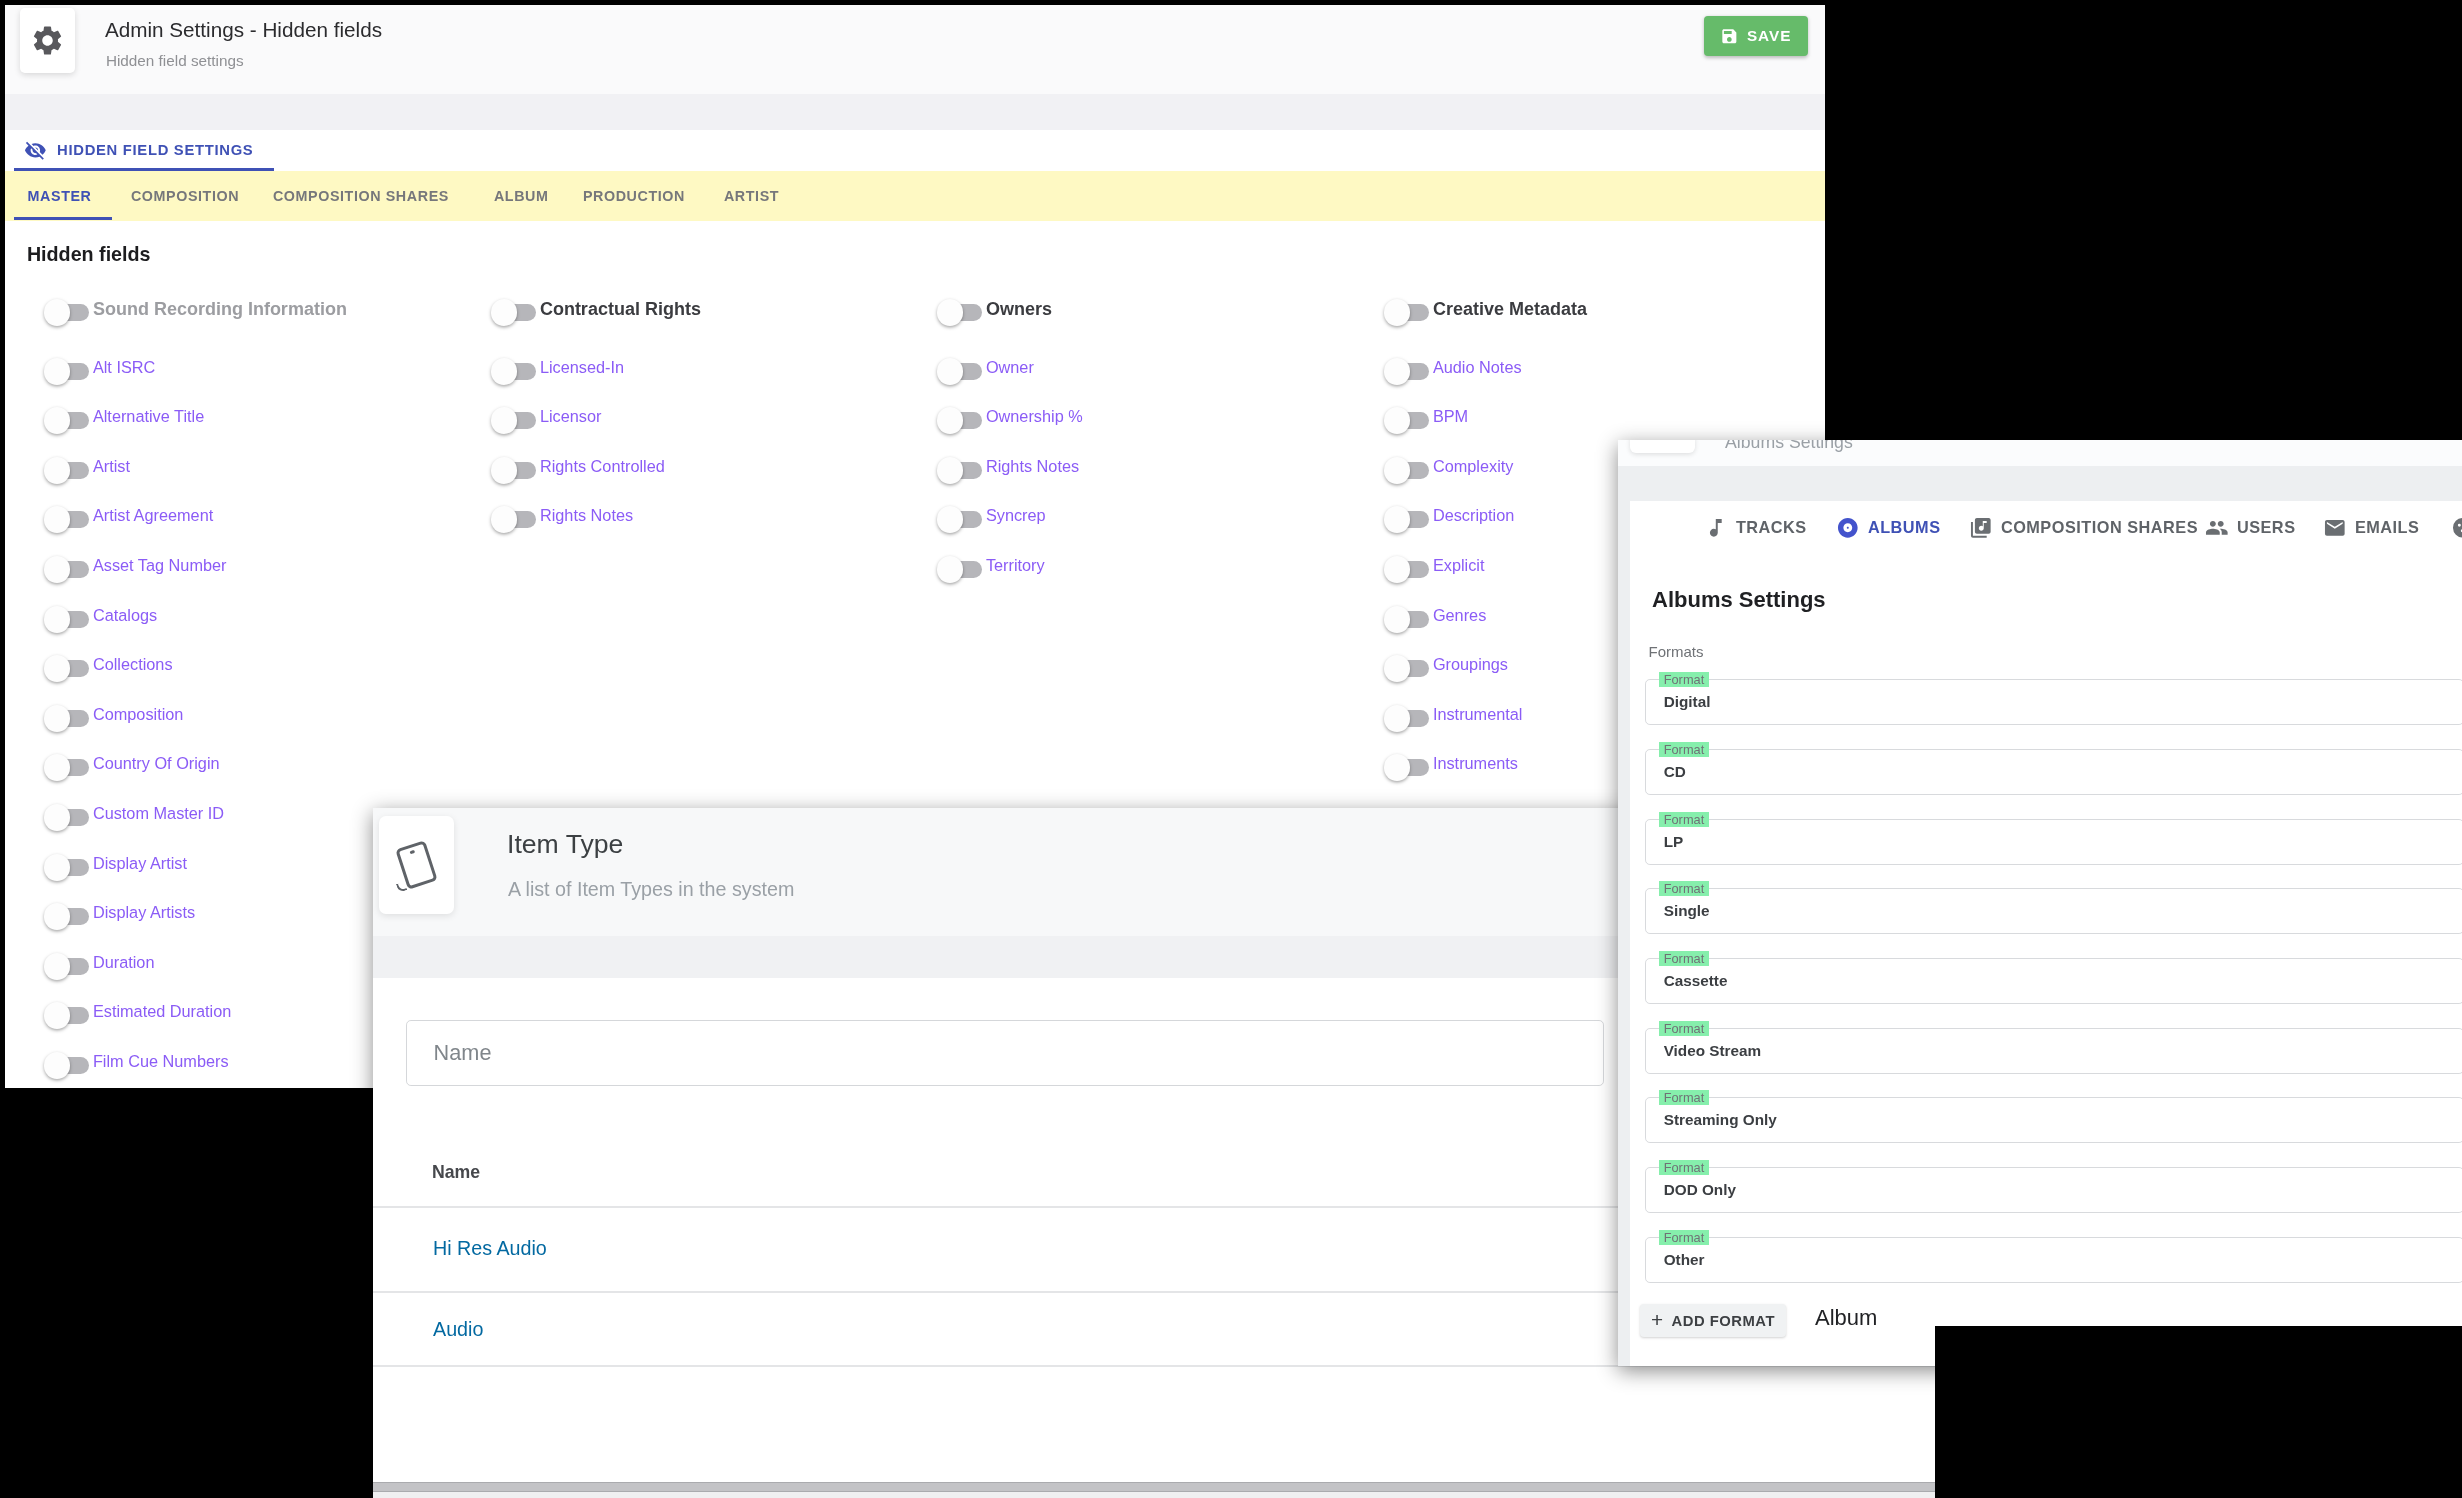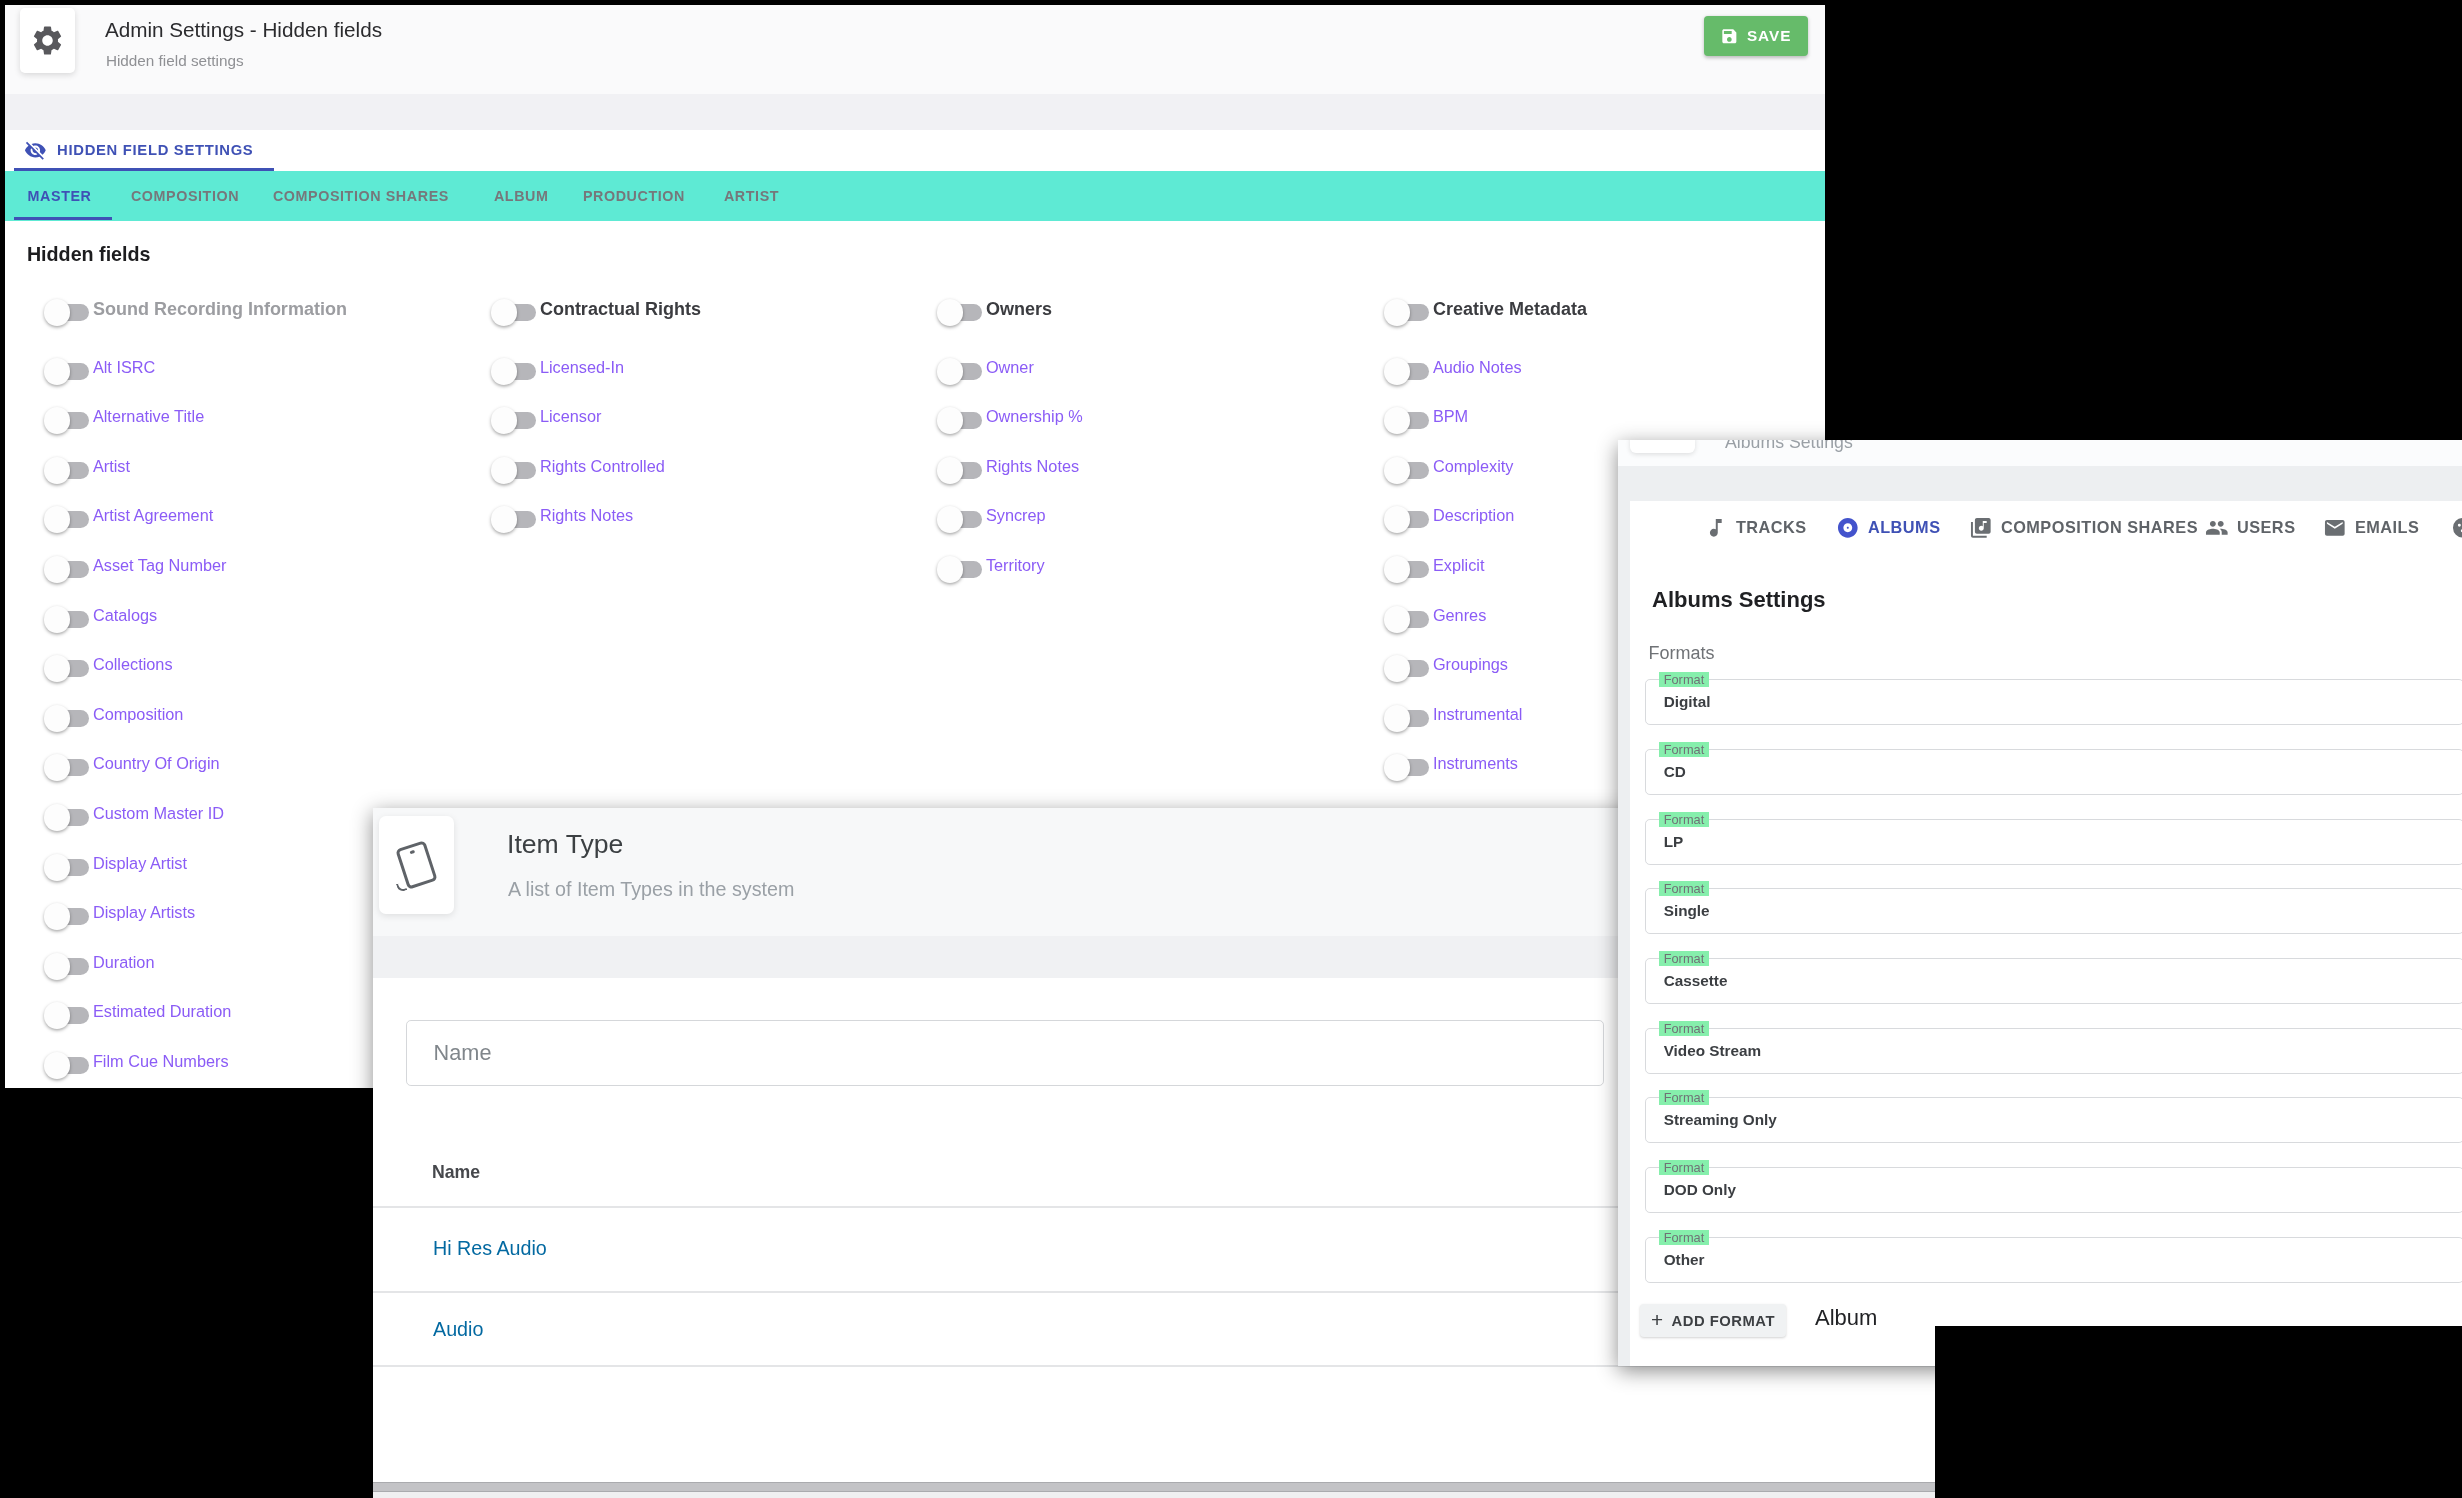--- a/index.html
+++ b/index.html
@@ -24,21 +24,21 @@
   .save-btn{position:absolute;left:1699px;top:11.3px;width:104px;height:40px;background:#66bb6a;border-radius:3.9px;
       box-shadow:0 1.5px 3.9px rgba(0,0,0,.25);display:flex;align-items:center;justify-content:center;gap:7.9px;
       color:#fff;font-size:15.3px;font-weight:bold;letter-spacing:1px;cursor:pointer;}
   .save-btn svg{width:18.7px;height:18.7px;fill:#fff;}
   .admin-gap-band{position:absolute;left:0;top:89px;width:100%;height:36px;background:#f1f1f4;}
   .section-tab-band{position:absolute;left:0;top:125px;width:100%;height:41px;background:#fff;}
   .section-tab{position:absolute;left:18.7px;top:8.9px;display:flex;align-items:center;gap:10.8px;
       color:#3f51b5;font-size:14.8px;font-weight:bold;letter-spacing:0.7px;cursor:pointer;}
   .section-tab svg{width:22.7px;height:22.7px;fill:#3f51b5;}
   .section-underline{position:absolute;left:8.9px;top:163px;width:260px;height:3.4px;background:#3f51b5;}
-  .subtab-bar{position:absolute;left:0;top:166px;width:100%;height:50px;background:#5eead4;}
+  .subtab-bar{position:absolute;left:0;top:166px;width:100%;height:50px;background:#fef9c3;}
   .subtab{position:absolute;top:16.7px;font-size:14.3px;font-weight:bold;letter-spacing:0.6px;color:#76777b;cursor:pointer;}
   .subtab.active{color:#3f51b5;}
   .subtab-underline{position:absolute;left:8.9px;top:46px;width:98px;height:3.4px;background:#3f51b5;}
   .hidden-fields-heading{position:absolute;left:22px;top:238px;font-size:19.7px;font-weight:600;color:#1d1d1f;}
 
   
   .toggle-row{position:absolute;height:27.6px;display:flex;align-items:flex-start;}
   .switch{position:relative;width:47px;height:27.6px;flex:0 0 47px;cursor:pointer;}
   .track{position:absolute;left:4.9px;top:5.4px;width:40px;height:16.7px;border-radius:8.4px;background:#b6b6ba;}
   .knob{position:absolute;left:0;top:0.5px;width:26.6px;height:26.6px;border-radius:50%;background:#fdfdfd;
@@ -74,21 +74,21 @@
   .albums-clipped-title{position:absolute;left:107px;top:-7.9px;font-size:17.7px;color:#9aa0a6;}
   .albums-gap{position:absolute;left:0;top:25.6px;width:100%;height:35px;background:#edeff1;}
   .albums-tabbar{position:absolute;left:12.3px;top:61px;width:911px;height:53px;background:#fff;}
   .atab{position:absolute;top:0;height:53px;display:flex;align-items:center;gap:8px;font-size:16.3px;font-weight:600;
       letter-spacing:0.5px;color:#5f6368;cursor:pointer;white-space:nowrap;}
   .atab svg{width:23.6px;height:23.6px;fill:#6a6e72;flex:0 0 23.6px;}
   .atab.active{color:#3f51b5;}
   .atab.active svg{fill:#4353cc;}
   .albums-card{position:absolute;left:12.3px;top:114px;width:889px;height:812px;background:#fff;}
   .albums-heading{position:absolute;left:34px;top:147px;font-size:22px;font-weight:600;color:#1f2023;}
-  .formats-label{position:absolute;left:30.5px;top:203px;font-size:18px;color:#6f7276;}
+  .formats-label{position:absolute;left:30.5px;top:203px;font-size:15px;color:#6f7276;}
   .format-field{position:absolute;left:27px;width:819px;height:46px;border:1px solid #d8dadd;border-radius:4.9px;background:#fff;}
   .flabel{position:absolute;left:12.8px;top:-8.4px;background:#86efac;padding:0 4.9px;font-size:12.8px;color:#6f7276;}
   .fvalue{position:absolute;left:17.7px;top:13.3px;font-size:15.3px;font-weight:600;color:#3b3e42;}
   .add-format-btn{position:absolute;left:22px;top:864px;width:146px;height:33px;background:#f0f2f3;border-radius:3.9px;
       box-shadow:0 1px 2.5px rgba(0,0,0,.18);display:flex;align-items:center;justify-content:center;gap:7.9px;
       font-size:14.8px;font-weight:600;letter-spacing:0.5px;color:#3d4043;cursor:pointer;}
   .add-plus{font-size:20.7px;font-weight:400;line-height:1;color:#3d4043;}
   .album-clipped{position:absolute;left:197px;top:865px;height:25.6px;overflow:hidden;
       font-size:22px;font-weight:500;color:#212225;}
 </style>

